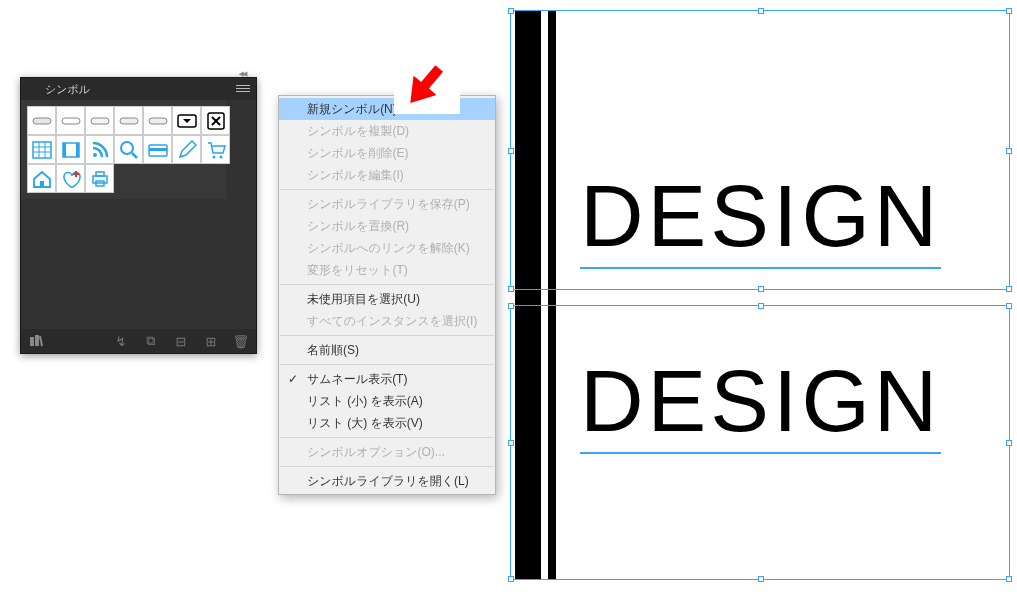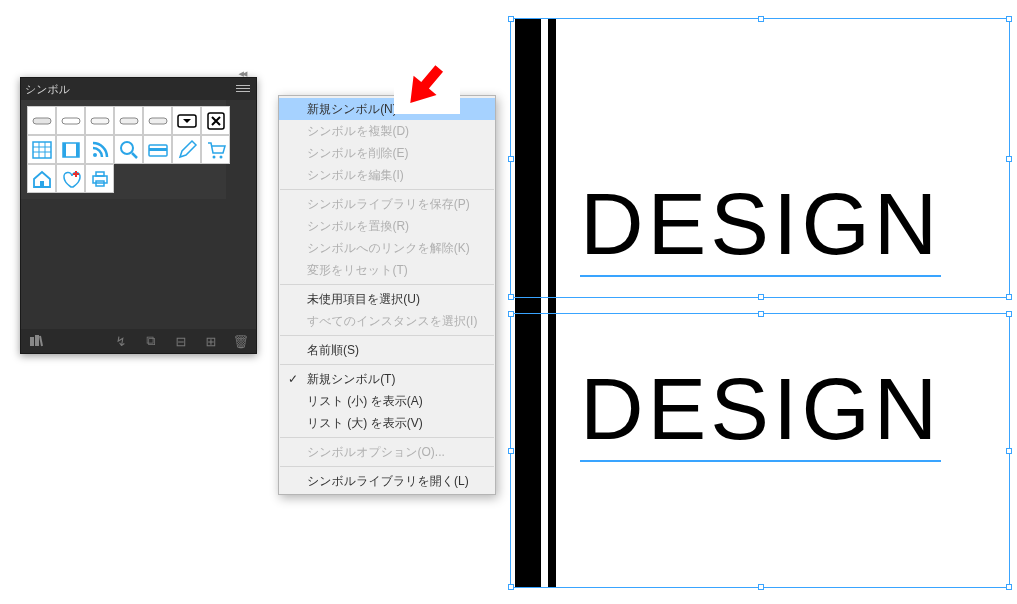--- a/index.html
+++ b/index.html
@@ -24,21 +24,21 @@
       border: 1px solid #1a1a1a;
       box-shadow: 0 2px 8px rgba(0,0,0,.4);
     }
     .panel-header {
       height: 22px;
       background: #2a2a2a;
       color: #d0d0d0;
       font-size: 11px;
       display: flex;
       align-items: center;
-      padding: 0 4px;
+      padding: 0 24px;
       position: relative;
     }
     .panel-handle {
       position: absolute;
       right: 4px;
       top: -8px;
       width: 20px;
       height: 8px;
       display: flex;
       justify-content: center;
@@ -143,21 +143,21 @@
       top: 56px;
       width: 60px;
       height: 56px;
       pointer-events: none;
     }
 
     
     .canvas {
       position: absolute;
       left: 510px;
-      top: 18px;
+      top: 10px;
       width: 500px;
       height: 570px;
     }
     .black-bar1 {
       position: absolute;
       left: 5px;
       top: 0;
       width: 26px;
       height: 570px;
       background: #000;
@@ -375,21 +375,21 @@
     </div>
     <div class="menu-item disabled">
       <span>すべてのインスタンスを選択(I)</span>
     </div>
     <div class="menu-sep"></div>
     <div class="menu-item">
       <span>名前順(S)</span>
     </div>
     <div class="menu-sep"></div>
     <div class="menu-item menu-check">
-      <span>新規シンボル(T)</span>
+      <span>サムネール表示(T)</span>
     </div>
     <div class="menu-item">
       <span>リスト (小) を表示(A)</span>
     </div>
     <div class="menu-item">
       <span>リスト (大) を表示(V)</span>
     </div>
     <div class="menu-sep"></div>
     <div class="menu-item disabled">
       <span>シンボルオプション(O)...</span>

